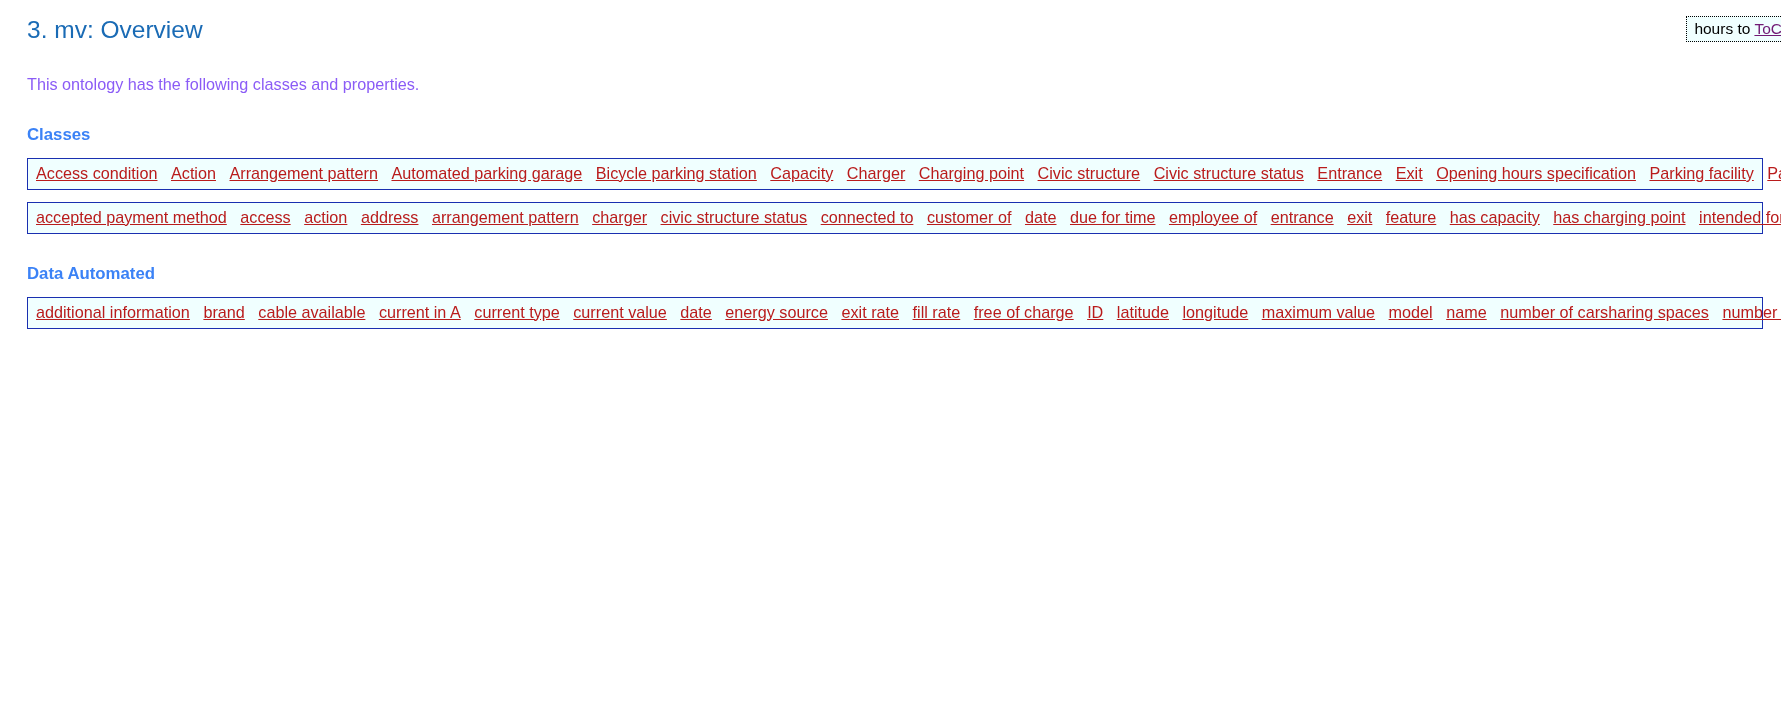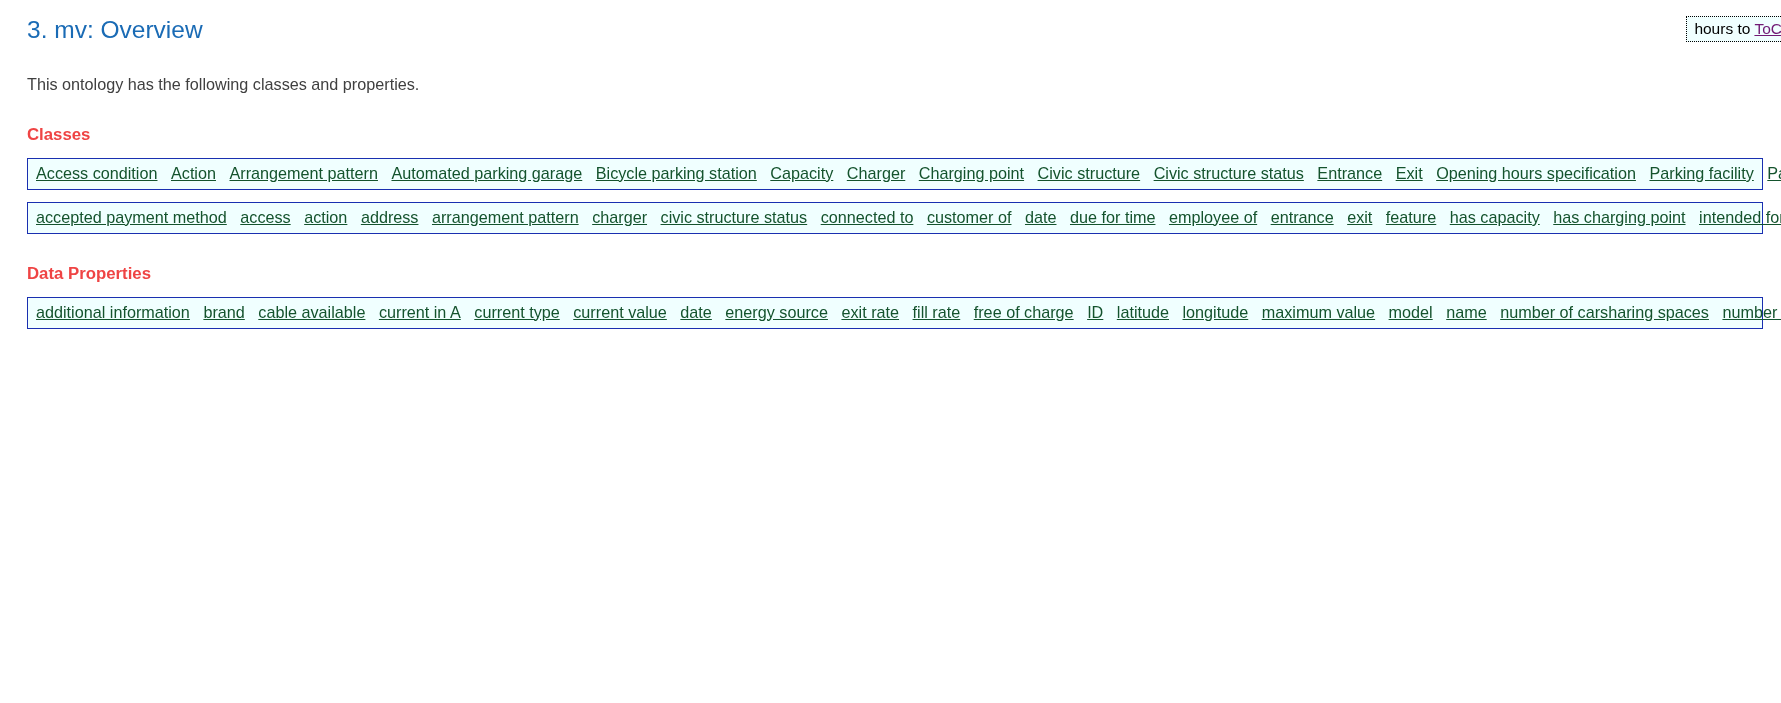--- a/index.html
+++ b/index.html
@@ -44,48 +44,48 @@
     font-size: 24.5px;
     font-weight: normal;
     color: #1a6bb5;
     margin: 0 0 0 0;
     padding: 0;
     line-height: 1.3;
     letter-spacing: 0px;
   }
   p.intro {
     font-size: 16.2px;
-    color: #404040;
+    color: #8b5cf6;
     margin: 28px 0 0 0;
     line-height: 1.3;
   }
   h2.sub-title {
     font-size: 16.8px;
     font-weight: bold;
-    color: #ef4444;
+    color: #3b82f6;
     margin: 29px 0 0 0;
     line-height: 1.3;
   }
   
   .term-box {
     border: 1px solid #1a2fb0;
     background: #f0ffff;
     margin-top: 12px;
     margin-right: 18px;
     padding: 3px 8px 4px 8px;
     box-sizing: border-box;
     line-height: 1.42;
     text-align: justify;
     text-align-last: left;
     font-size: 0;
   }
   .term-box .term {
     display: inline;
     font-size: 16.2px;
-    color: #14532d;
+    color: #b91c1c;
     text-decoration: underline;
     white-space: nowrap;
     cursor: pointer;
   }
   .term-box .sep {
     display: inline;
     font-size: 16.2px;
     color: transparent;
   }
   .box-classes { width: 1736px; }
@@ -103,16 +103,16 @@
 
   <h1 class="section-title">3. mv: Overview</h1>
 
   <p class="intro">This ontology has the following classes and properties.</p>
 
   <h2 class="sub-title">Classes</h2>
   <div class="term-box box-classes" id="box-classes"><a class="term" href="#">Access condition</a><span class="sep">&nbsp;&nbsp;&nbsp;</span><a class="term" href="#">Action</a><span class="sep">&nbsp;&nbsp;&nbsp;</span><a class="term" href="#">Arrangement pattern</a><span class="sep">&nbsp;&nbsp;&nbsp;</span><a class="term" href="#">Automated parking garage</a><span class="sep">&nbsp;&nbsp;&nbsp;</span><a class="term" href="#">Bicycle parking station</a><span class="sep">&nbsp;&nbsp;&nbsp;</span><a class="term" href="#">Capacity</a><span class="sep">&nbsp;&nbsp;&nbsp;</span><a class="term" href="#">Charger</a><span class="sep">&nbsp;&nbsp;&nbsp;</span><a class="term" href="#">Charging point</a><span class="sep">&nbsp;&nbsp;&nbsp;</span><a class="term" href="#">Civic structure</a><span class="sep">&nbsp;&nbsp;&nbsp;</span><a class="term" href="#">Civic structure status</a><span class="sep">&nbsp;&nbsp;&nbsp;</span><a class="term" href="#">Entrance</a><span class="sep">&nbsp;&nbsp;&nbsp;</span><a class="term" href="#">Exit</a><span class="sep">&nbsp;&nbsp;&nbsp;</span><a class="term" href="#">Opening hours specification</a><span class="sep">&nbsp;&nbsp;&nbsp;</span><a class="term" href="#">Parking facility</a><span class="sep">&nbsp;&nbsp;&nbsp;</span><a class="term" href="#">Parking facility connections</a></div>
 
   <div class="term-box box-object" id="box-object-properties"><a class="term" href="#">accepted payment method</a><span class="sep">&nbsp;&nbsp;&nbsp;</span><a class="term" href="#">access</a><span class="sep">&nbsp;&nbsp;&nbsp;</span><a class="term" href="#">action</a><span class="sep">&nbsp;&nbsp;&nbsp;</span><a class="term" href="#">address</a><span class="sep">&nbsp;&nbsp;&nbsp;</span><a class="term" href="#">arrangement pattern</a><span class="sep">&nbsp;&nbsp;&nbsp;</span><a class="term" href="#">charger</a><span class="sep">&nbsp;&nbsp;&nbsp;</span><a class="term" href="#">civic structure status</a><span class="sep">&nbsp;&nbsp;&nbsp;</span><a class="term" href="#">connected to</a><span class="sep">&nbsp;&nbsp;&nbsp;</span><a class="term" href="#">customer of</a><span class="sep">&nbsp;&nbsp;&nbsp;</span><a class="term" href="#">date</a><span class="sep">&nbsp;&nbsp;&nbsp;</span><a class="term" href="#">due for time</a><span class="sep">&nbsp;&nbsp;&nbsp;</span><a class="term" href="#">employee of</a><span class="sep">&nbsp;&nbsp;&nbsp;</span><a class="term" href="#">entrance</a><span class="sep">&nbsp;&nbsp;&nbsp;</span><a class="term" href="#">exit</a><span class="sep">&nbsp;&nbsp;&nbsp;</span><a class="term" href="#">feature</a><span class="sep">&nbsp;&nbsp;&nbsp;</span><a class="term" href="#">has capacity</a><span class="sep">&nbsp;&nbsp;&nbsp;</span><a class="term" href="#">has charging point</a><span class="sep">&nbsp;&nbsp;&nbsp;</span><a class="term" href="#">intended for vehicle</a></div>
 
-  <h2 class="sub-title">Data Properties</h2>
+  <h2 class="sub-title">Data Automated</h2>
   <div class="term-box box-data" id="box-data-properties"><a class="term" href="#">additional information</a><span class="sep">&nbsp;&nbsp;&nbsp;</span><a class="term" href="#">brand</a><span class="sep">&nbsp;&nbsp;&nbsp;</span><a class="term" href="#">cable available</a><span class="sep">&nbsp;&nbsp;&nbsp;</span><a class="term" href="#">current in A</a><span class="sep">&nbsp;&nbsp;&nbsp;</span><a class="term" href="#">current type</a><span class="sep">&nbsp;&nbsp;&nbsp;</span><a class="term" href="#">current value</a><span class="sep">&nbsp;&nbsp;&nbsp;</span><a class="term" href="#">date</a><span class="sep">&nbsp;&nbsp;&nbsp;</span><a class="term" href="#">energy source</a><span class="sep">&nbsp;&nbsp;&nbsp;</span><a class="term" href="#">exit rate</a><span class="sep">&nbsp;&nbsp;&nbsp;</span><a class="term" href="#">fill rate</a><span class="sep">&nbsp;&nbsp;&nbsp;</span><a class="term" href="#">free of charge</a><span class="sep">&nbsp;&nbsp;&nbsp;</span><a class="term" href="#">ID</a><span class="sep">&nbsp;&nbsp;&nbsp;</span><a class="term" href="#">latitude</a><span class="sep">&nbsp;&nbsp;&nbsp;</span><a class="term" href="#">longitude</a><span class="sep">&nbsp;&nbsp;&nbsp;</span><a class="term" href="#">maximum value</a><span class="sep">&nbsp;&nbsp;&nbsp;</span><a class="term" href="#">model</a><span class="sep">&nbsp;&nbsp;&nbsp;</span><a class="term" href="#">name</a><span class="sep">&nbsp;&nbsp;&nbsp;</span><a class="term" href="#">number of carsharing spaces</a><span class="sep">&nbsp;&nbsp;&nbsp;</span><a class="term" href="#">number of occupied parking spaces</a></div>
 
 </div>
 
 </body></html>

